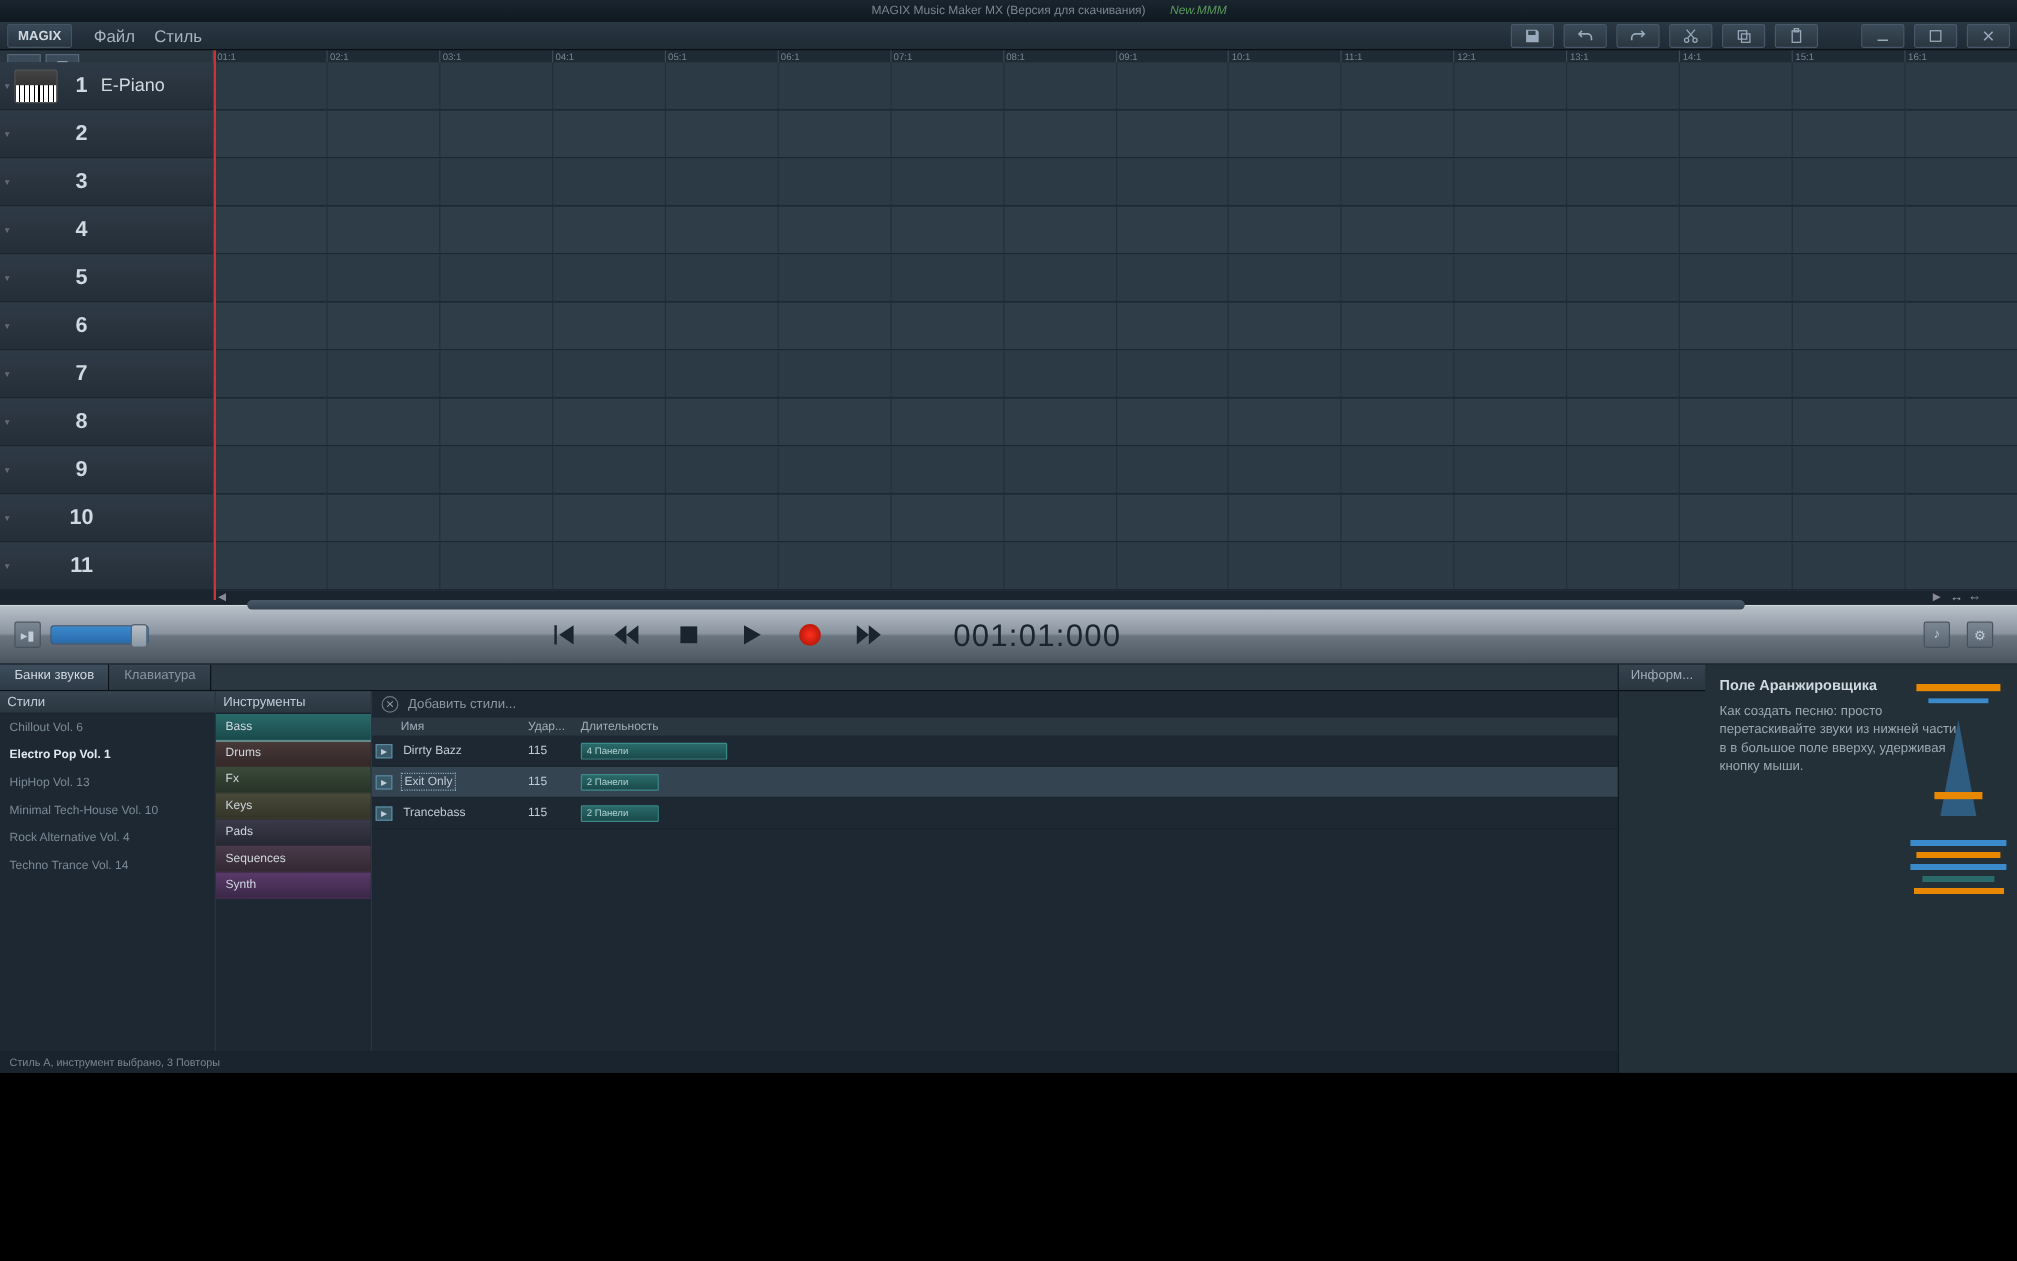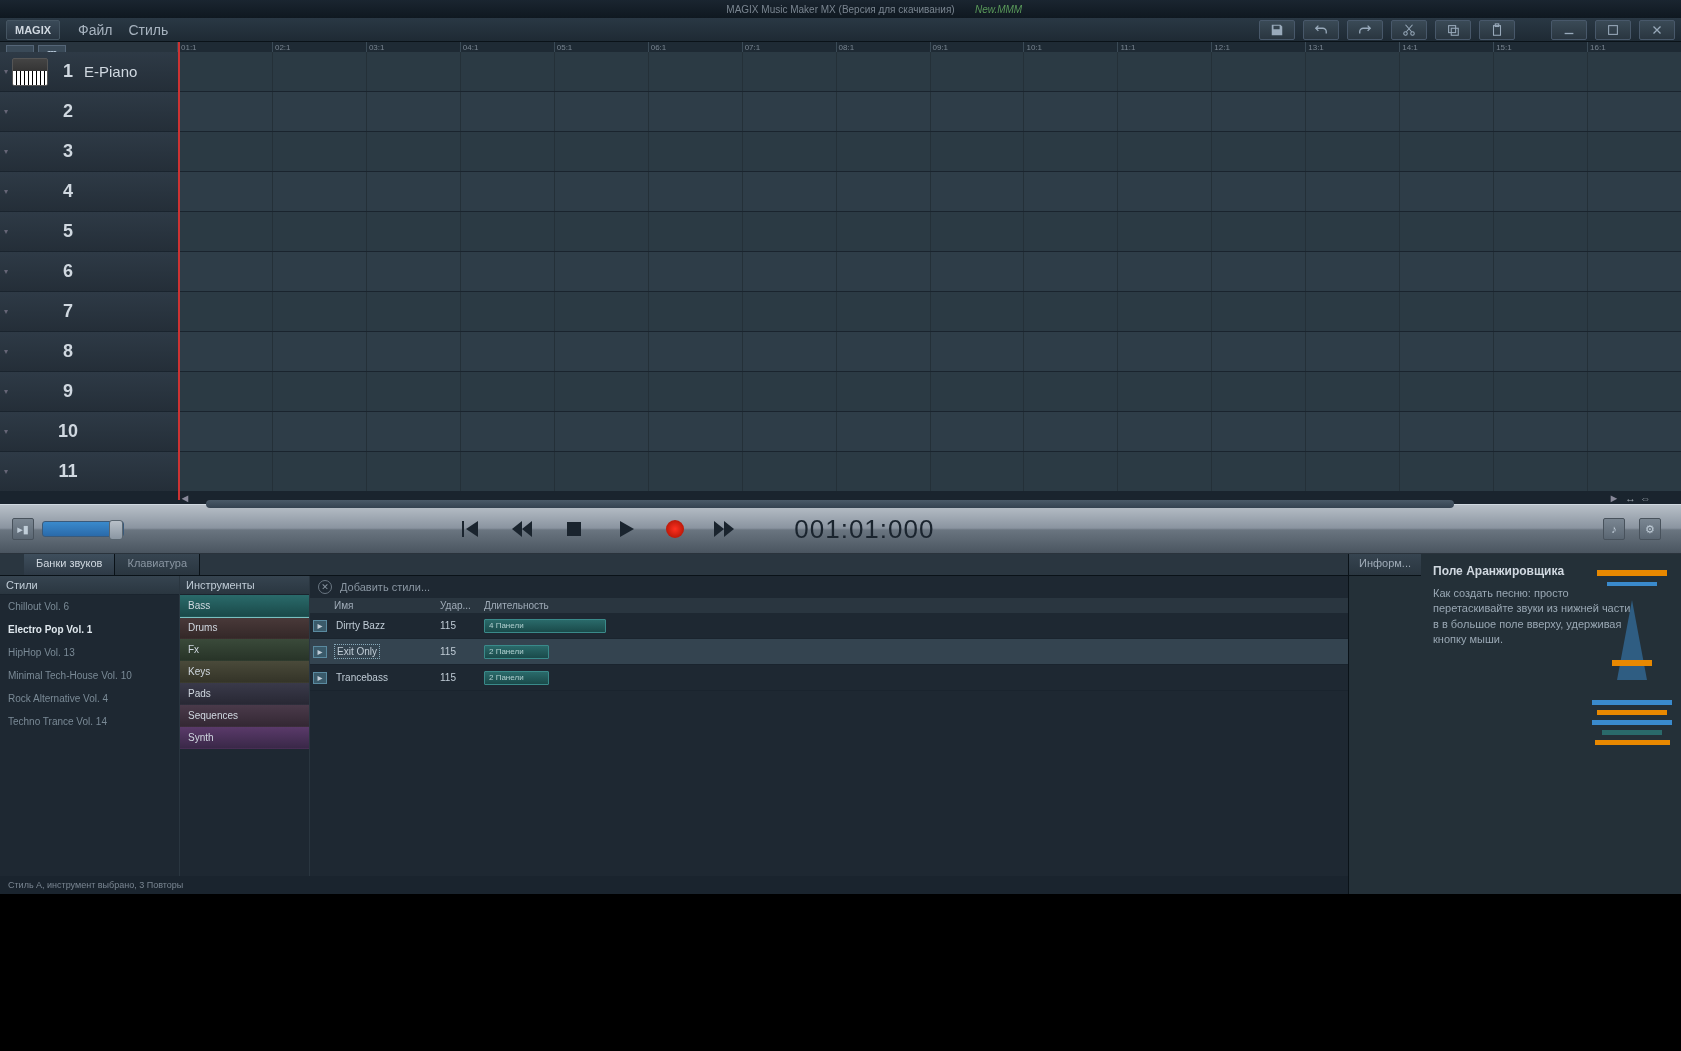--- a/index.html
+++ b/index.html
@@ -51,21 +51,21 @@
 .vol-thumb { position: absolute; right: 0; top: -2px; width: 14px; height: 20px; background: linear-gradient(#b8c0c8,#8a96a2); border: 1px solid #5a6670; border-radius: 3px; }
 .transport-center { margin: 0 auto; display: flex; align-items: center; gap: 28px; }
 .tbtn { color: #1a242e; cursor: pointer; display: flex; }
 .tbtn svg { width: 24px; height: 24px; }
 .rec-dot { width: 18px; height: 18px; background: radial-gradient(#ff3020,#a01000); border-radius: 50%; }
 .timecode { font-size: 26px; color: #1a242e; font-family: Arial; letter-spacing: 1px; margin-left: 30px; }
 .transport-right { margin-left: auto; display: flex; gap: 6px; }
 
 .bottom { display: flex; height: 340px; background: #1e2832; }
 .browser { flex: 1; display: flex; flex-direction: column; border-right: 1px solid #0a1218; }
-.browser-tabs { display: flex; background: #2a3640; border-bottom: 1px solid #0a1218; height: 22px; padding-left: 24px; }
+.browser-tabs { display: flex; background: #2a3640; border-bottom: 1px solid #0a1218; height: 22px; }
 .btab { padding: 3px 12px; font-size: 11px; color: #8a96a2; border-right: 1px solid #0a1218; cursor: pointer; background: linear-gradient(#364450,#2a3640); }
 .btab.active { color: #d0d8e0; background: linear-gradient(#3e4e5c,#2e3a46); }
 .browser-body { flex: 1; display: flex; background: #1e2832; }
 .panel { display: flex; flex-direction: column; border-right: 1px solid #2a3640; }
 .panel-header { background: linear-gradient(#364450,#2a3640); padding: 3px 6px; font-size: 11px; color: #c0ccd6; border-bottom: 1px solid #1a242e; }
 .panel-list { flex: 1; overflow: auto; }
 .style-item { padding: 6px 8px; font-size: 10px; color: #7a8a96; cursor: pointer; }
 .style-item.active { color: #e0e8ee; font-weight: bold; }
 .instr-item { padding: 5px 8px; font-size: 10px; cursor: pointer; color: #d0d8e0; border-bottom: 1px solid rgba(0,0,0,.2); }
 .instr-bass { background: linear-gradient(#2a6a6a,#1a4a4a); }

